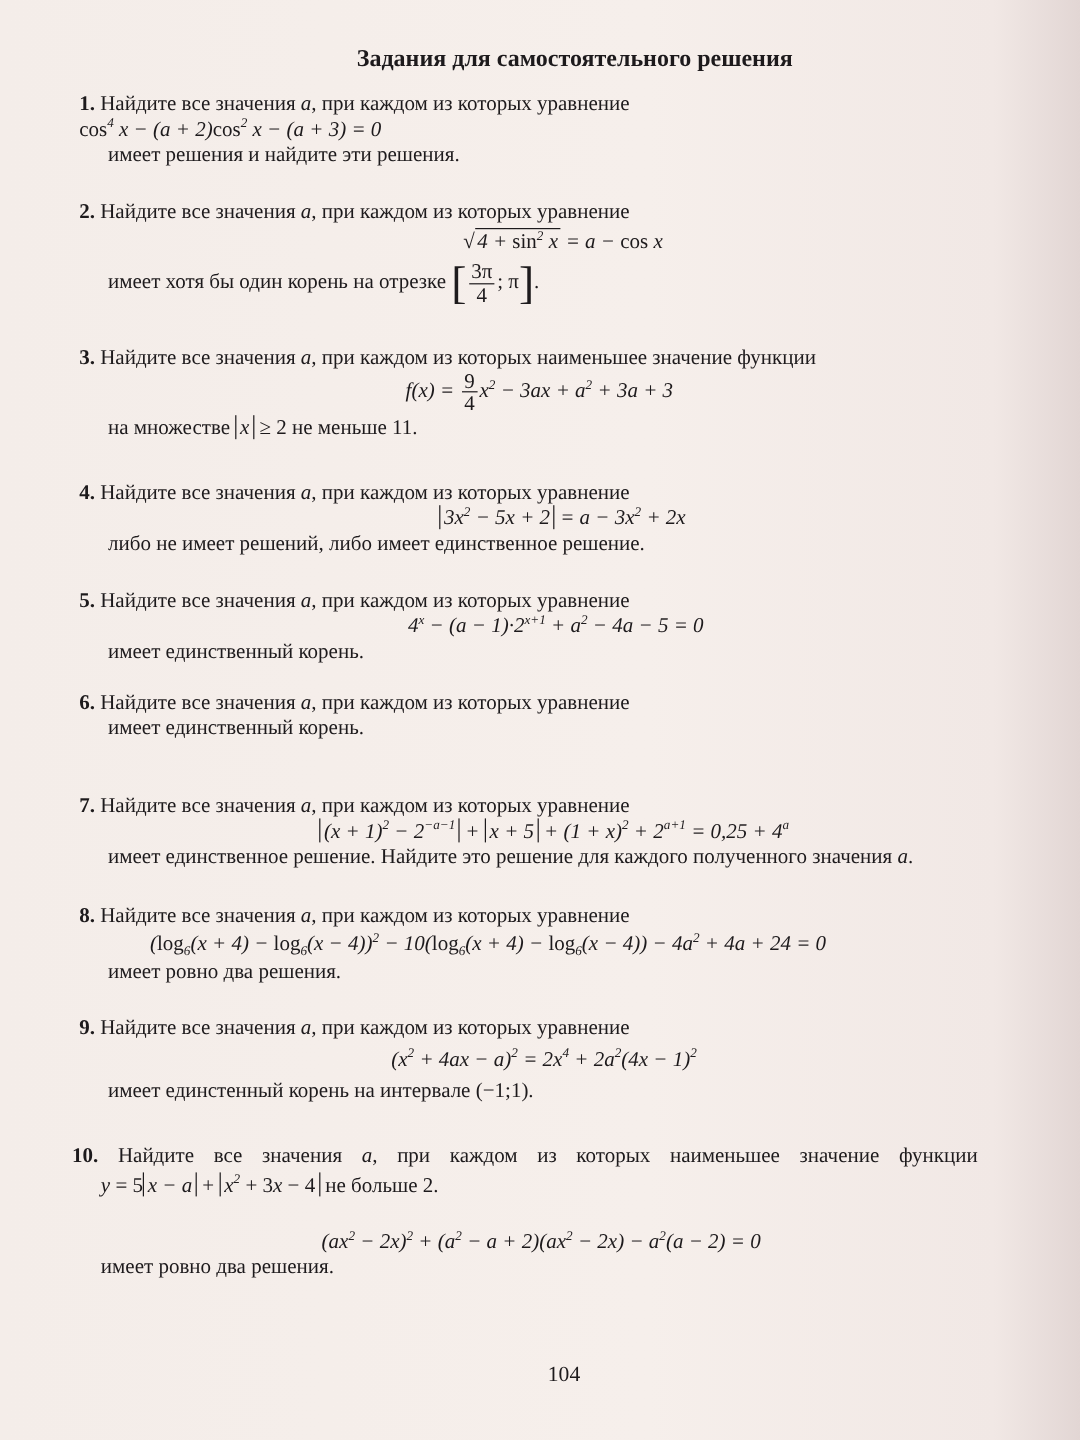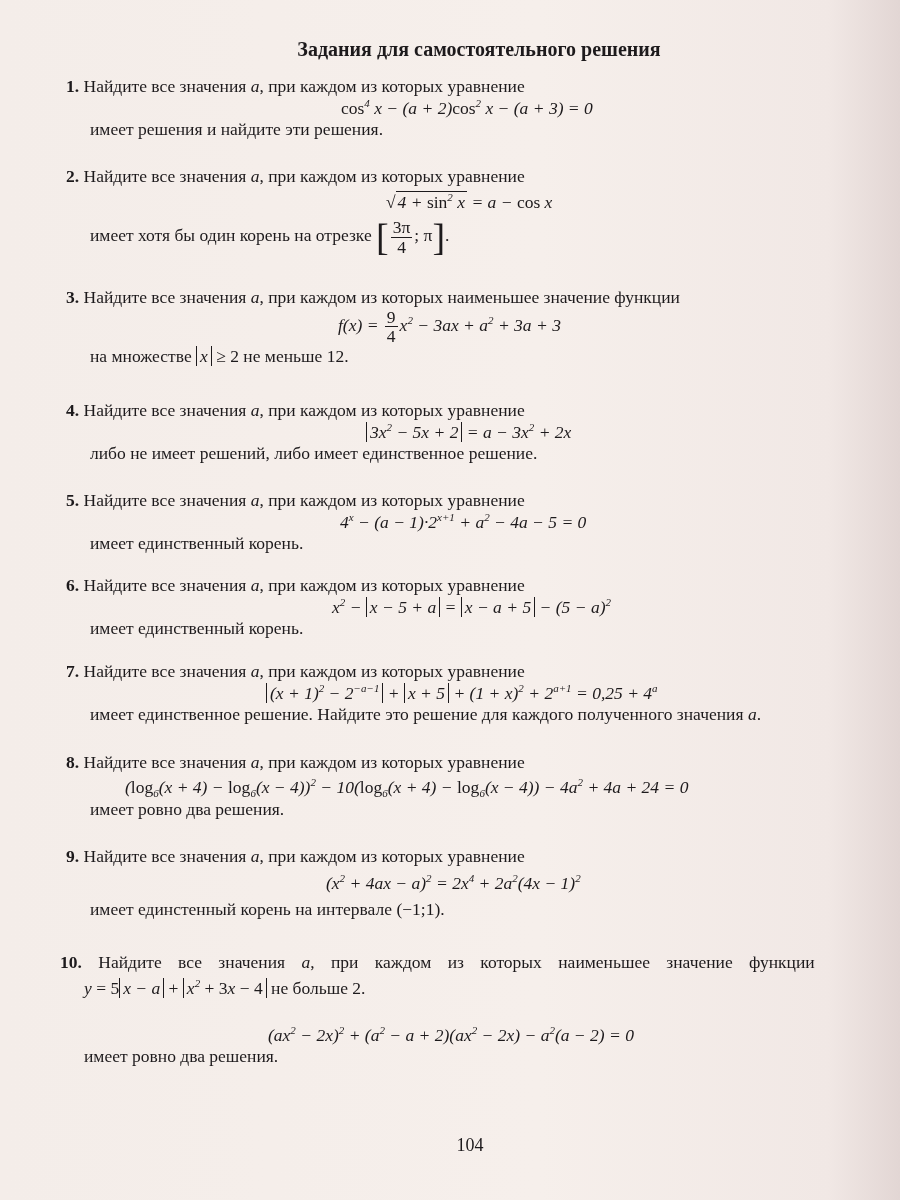--- a/index.html
+++ b/index.html
@@ -39,51 +39,50 @@
   </style>
 </head>
 <body>
 
 <div class="page">
 
   <div class="title">Задания для самостоятельного решения</div>
 
   <div class="prob" style="top:76px">
     <div class="line"><span class="num">1.</span> <span>Найдите все значения</span> <i>a</i><span>, при каждом из которых уравнение</span></div>
-    <div class="formula" style="margin-left:275px"><span style="font-style:normal">cos</span><sup>4</sup> x − (a + 2)<span style="font-style:normal">cos</span><sup>2</sup> x − (a + 3) = 0</div>
+    <div class="formula" style=""><span style="font-style:normal">cos</span><sup>4</sup> x − (a + 2)<span style="font-style:normal">cos</span><sup>2</sup> x − (a + 3) = 0</div>
     <div class="tail">имеет решения и найдите эти решения.</div>
   </div>
 
   <div class="prob" style="top:166px">
     <div class="line"><span class="num">2.</span> <span>Найдите все значения</span> <i>a</i><span>, при каждом из которых уравнение</span></div>
     <div class="formula" style="margin-left:320px; margin-top:4px"><span style="font-style:normal">√</span><span class="sqrt">4 + <span style="font-style:normal">sin</span><sup>2</sup> x</span> = a − <span style="font-style:normal">cos</span> x</div>
     <div class="tail" style="margin-top:2px"><span>имеет хотя бы один корень на отрезке</span> <span class="brk">[</span><span class="frac"><span class="n">3π</span><span class="d">4</span></span>; π<span class="brk">]</span>.</div>
   </div>
 
   <div class="prob" style="top:287px">
     <div class="line"><span class="num">3.</span> <span>Найдите все значения</span> <i>a</i><span>, при каждом из которых наименьшее значение функции</span></div>
     <div class="formula" style="margin-left:272px">f(x) = <span class="frac" style="font-style:normal"><span class="n" style="border-bottom-width:1px">9</span><span class="d">4</span></span>x<sup>2</sup> − 3ax + a<sup>2</sup> + 3a + 3</div>
-    <div class="tail"><span>на множестве</span> <span class="abs"><i>x</i></span> ≥ 2 <span>не меньше 12.</span></div>
+    <div class="tail"><span>на множестве</span> <span class="abs"><i>x</i></span> ≥ 2 <span>не меньше 11.</span></div>
   </div>
 
   <div class="prob" style="top:400px">
     <div class="line"><span class="num">4.</span> <span>Найдите все значения</span> <i>a</i><span>, при каждом из которых уравнение</span></div>
     <div class="formula" style="margin-left:300px"><span class="abs">3x<sup>2</sup> − 5x + 2</span> = a − 3x<sup>2</sup> + 2x</div>
     <div class="tail">либо не имеет решений, либо имеет единственное решение.</div>
   </div>
 
   <div class="prob" style="top:490px">
     <div class="line"><span class="num">5.</span> <span>Найдите все значения</span> <i>a</i><span>, при каждом из которых уравнение</span></div>
     <div class="formula" style="margin-left:274px">4<sup>x</sup> − (a − 1)·2<sup>x+1</sup> + a<sup>2</sup> − 4a − 5 = 0</div>
     <div class="tail">имеет единственный корень.</div>
   </div>
 
   <div class="prob" style="top:575px">
     <div class="line"><span class="num">6.</span> <span>Найдите все значения</span> <i>a</i><span>, при каждом из которых уравнение</span></div>
-    <div class="formula" style="margin-left:266px">x<sup>2</sup> − <span class="abs">x − 5 + a</span> = <span class="abs">x − a + 5</span> − (5 − a)<sup>2</sup></div>
     <div class="tail">имеет единственный корень.</div>
   </div>
 
   <div class="prob" style="top:661px">
     <div class="line"><span class="num">7.</span> <span>Найдите все значения</span> <i>a</i><span>, при каждом из которых уравнение</span></div>
     <div class="formula" style="margin-left:200px"><span class="abs">(x + 1)<sup>2</sup> − 2<sup>−a−1</sup></span> + <span class="abs">x + 5</span> + (1 + x)<sup>2</sup> + 2<sup>a+1</sup> = 0,25 + 4<sup>a</sup></div>
     <div class="tail"><span>имеет единственное решение. Найдите это решение для каждого полученного значения</span> <i>a</i>.</div>
   </div>
 
   <div class="prob" style="top:752px">

